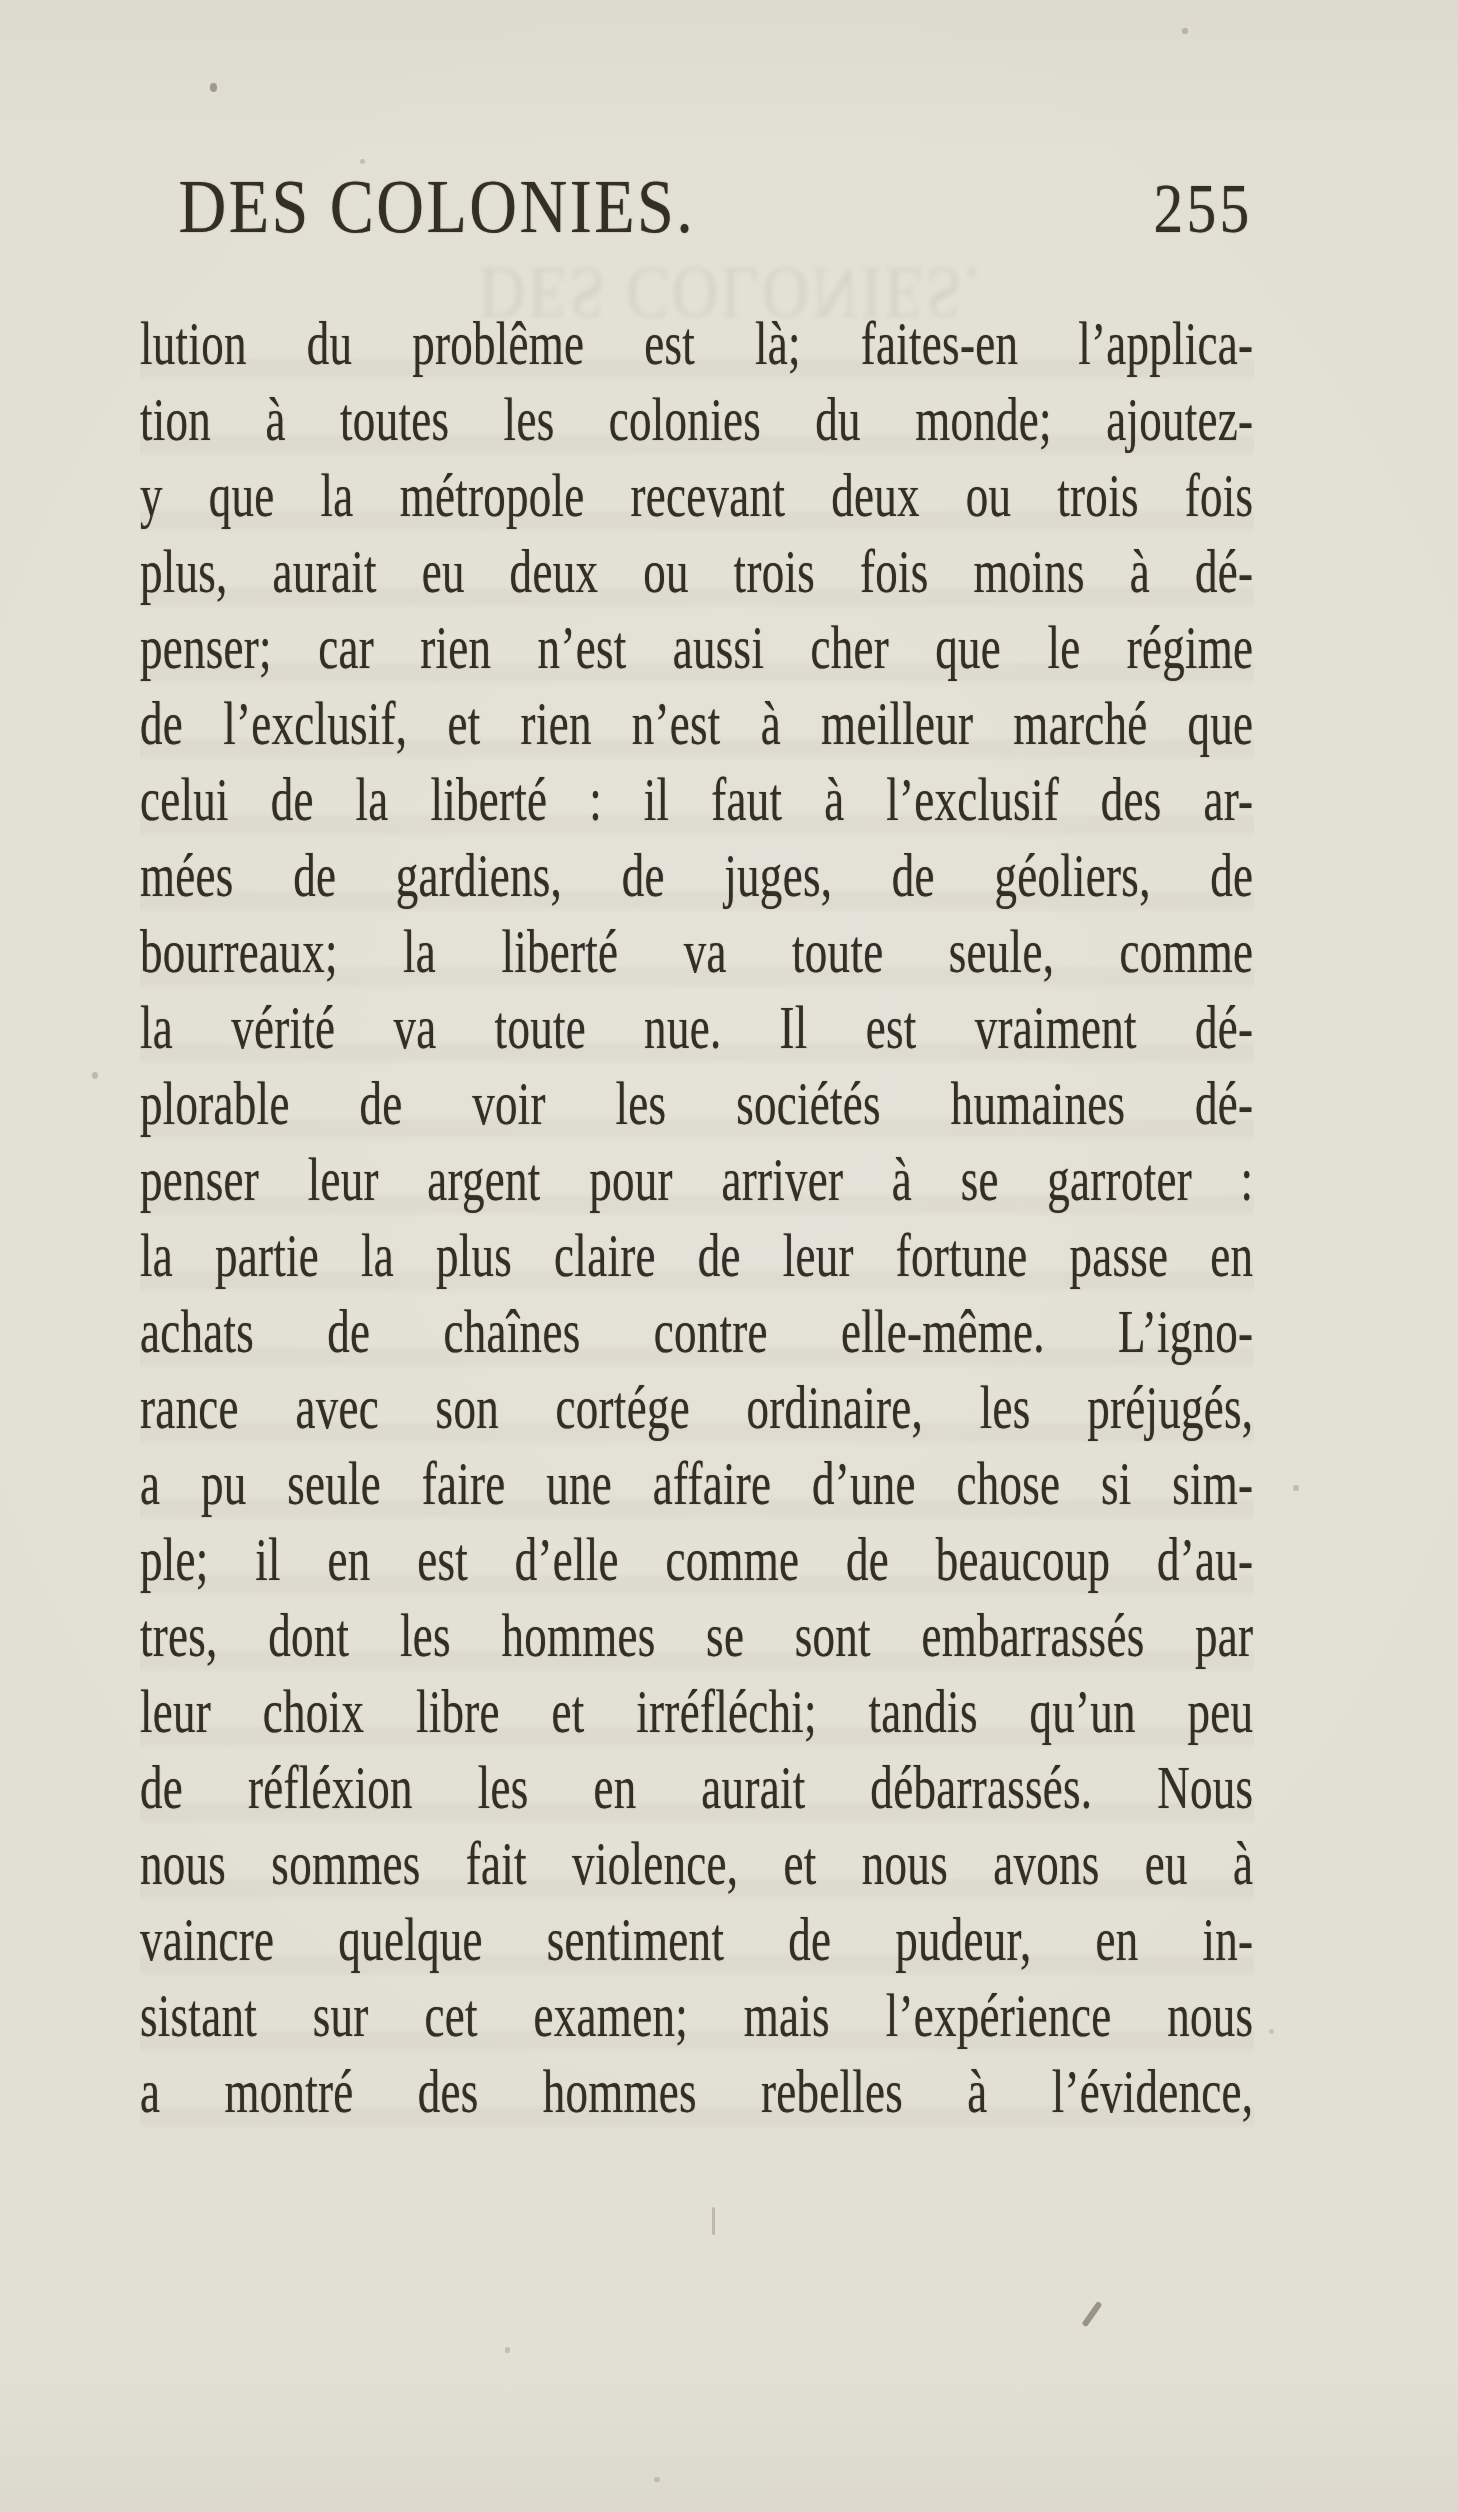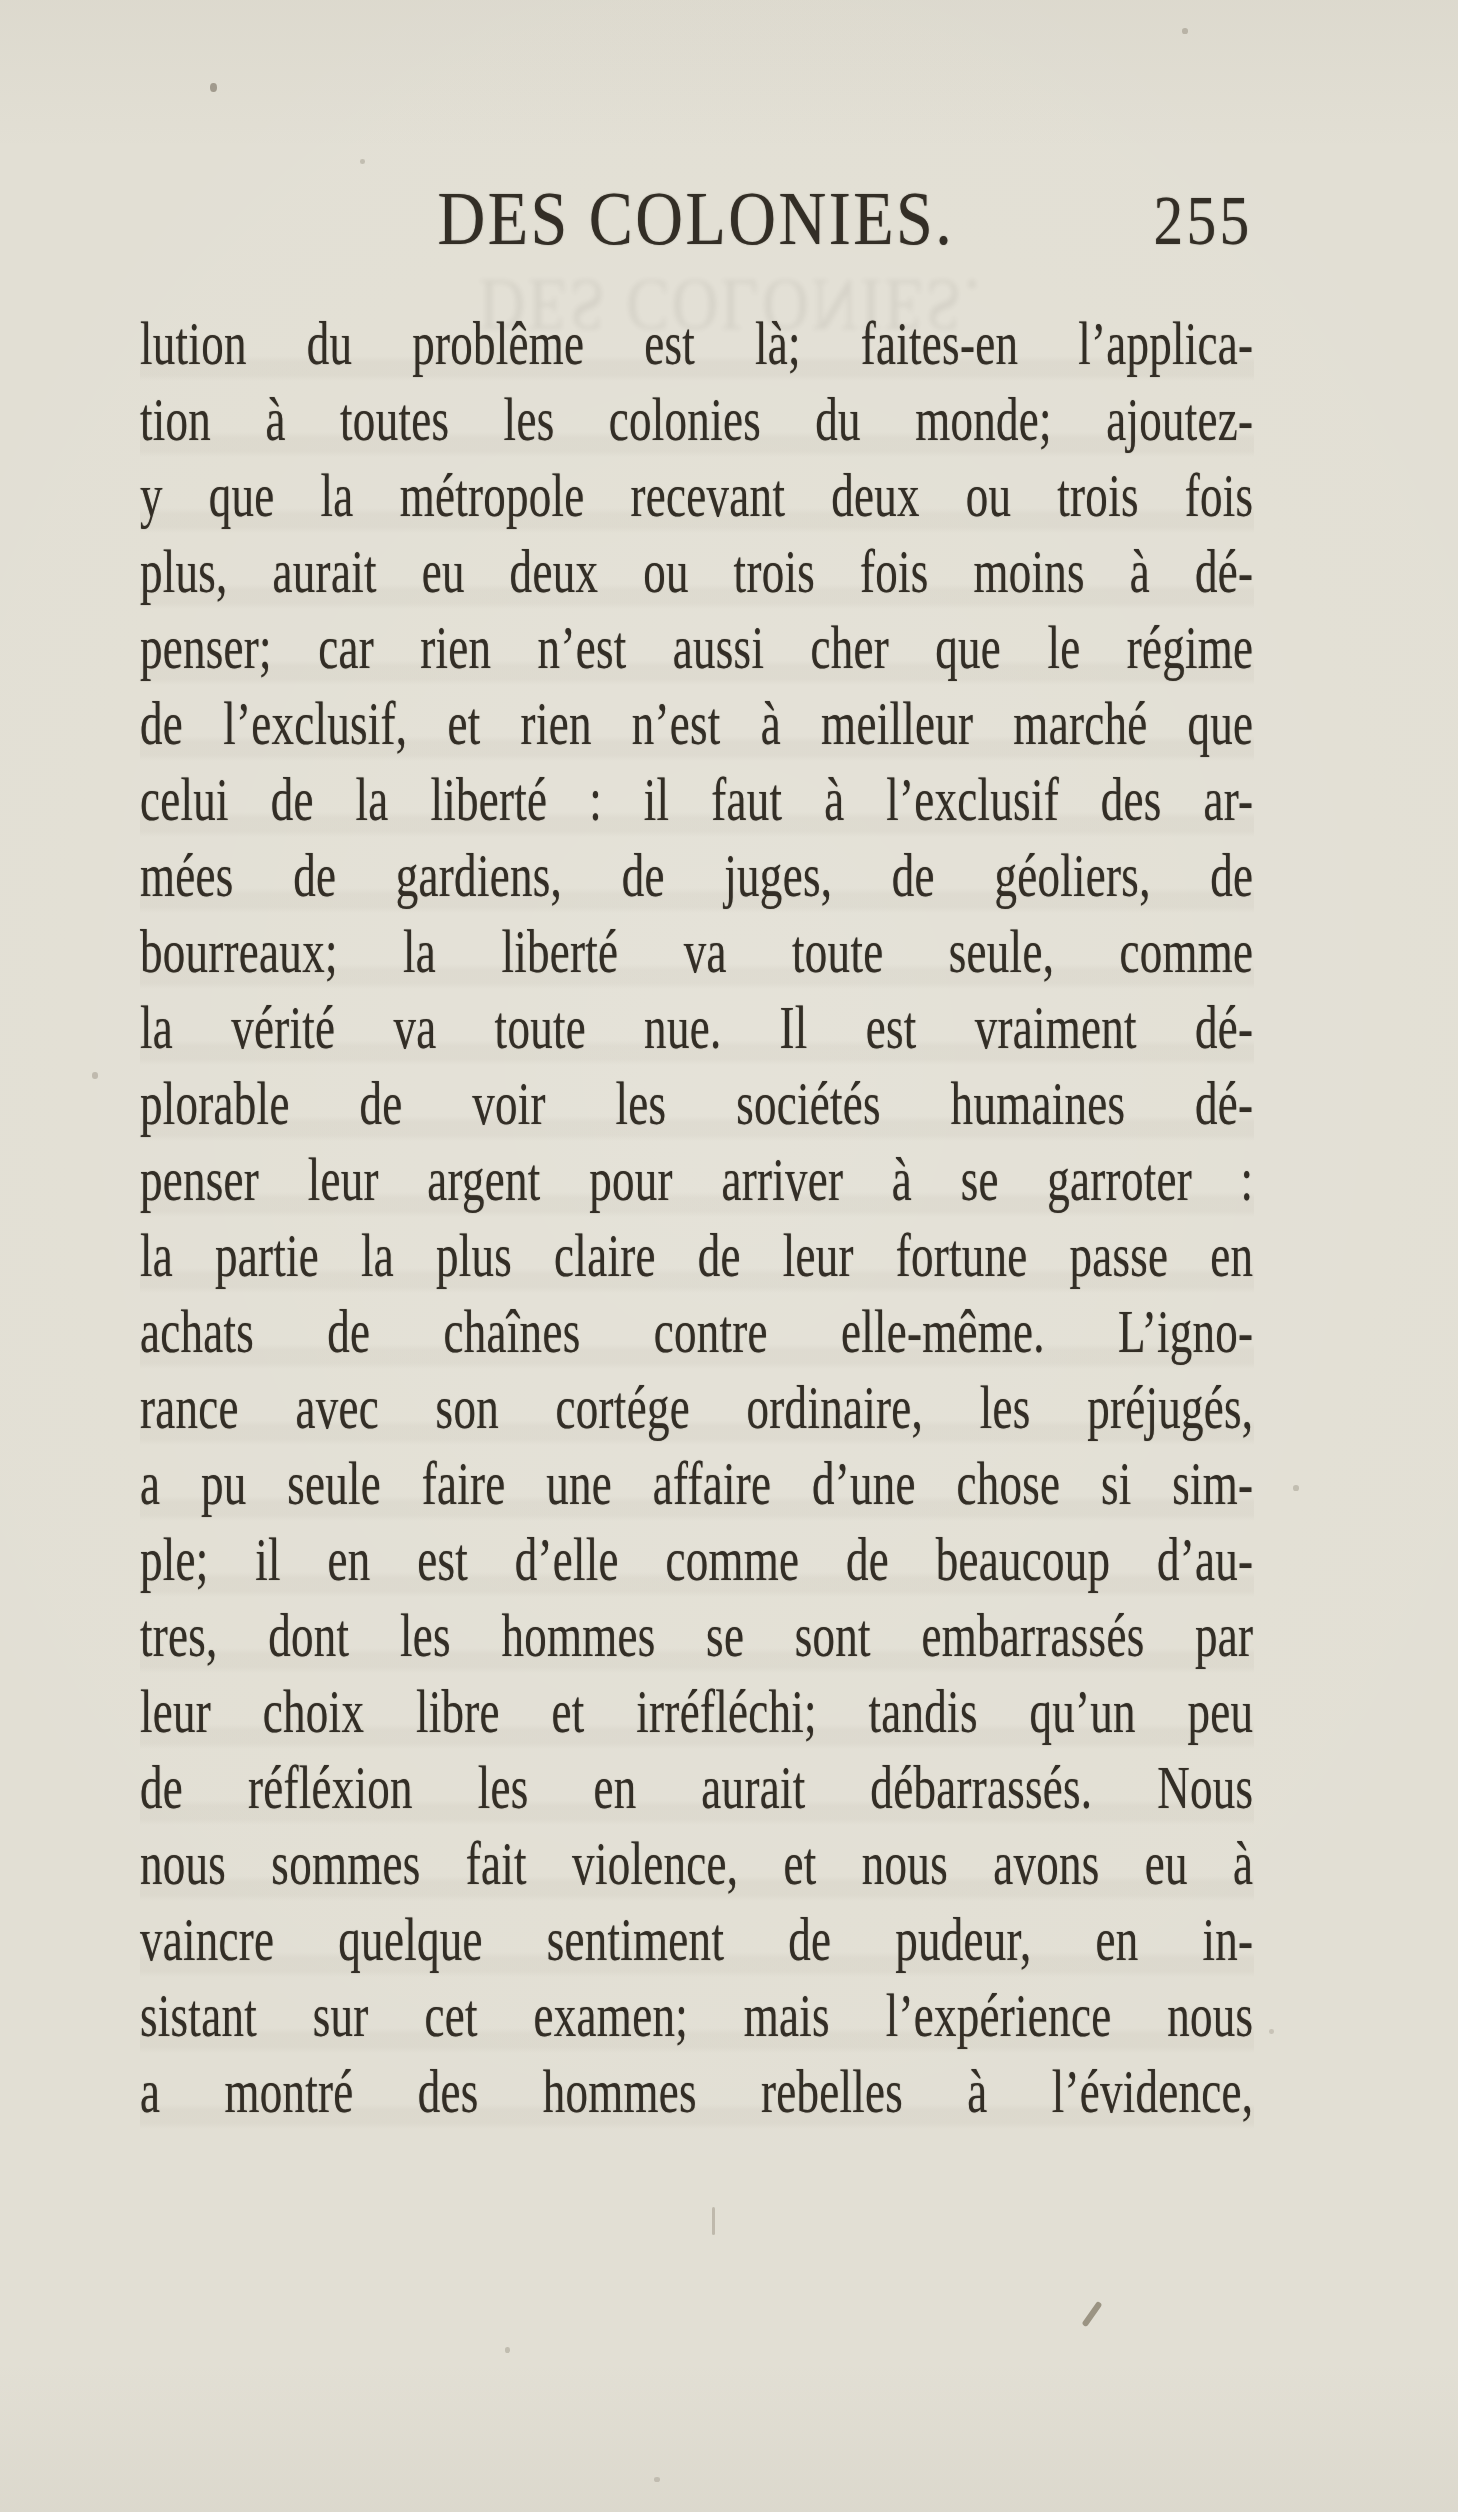--- a/index.html
+++ b/index.html
@@ -12,22 +12,22 @@
     background-image:
       radial-gradient(ellipse 120% 90% at 50% 42%, rgba(255,255,255,0.10) 0%, rgba(255,255,255,0) 55%),
       radial-gradient(ellipse 140% 120% at 50% 50%, rgba(0,0,0,0) 62%, rgba(94,86,70,0.10) 100%),
       linear-gradient(180deg, rgba(120,110,92,0.05) 0%, rgba(0,0,0,0) 6%, rgba(0,0,0,0) 94%, rgba(120,110,92,0.06) 100%);
     font-family:"Liberation Serif","DejaVu Serif",serif;
     color:var(--ink,#332e26);
   }
 
   
   .running-head{
-    position:absolute;left:140px;top:176px;width:1112px;height:91px;
-    display:flex;justify-content:center;align-items:flex-start;
+    position:absolute;left:140px;top:164px;width:1112px;height:91px;
+    display:flex;align-items:flex-start;
   }
   .head-title{
     font-size:76px;line-height:85px;letter-spacing:2.8px;white-space:nowrap;
     transform:scaleX(0.87);
     text-shadow:0 0 1.3px rgba(45,40,30,0.6);
   }
   .head-ghost{
     position:absolute;left:50%;top:91px;
     transform:translateX(-44%) scaleY(-1) scaleX(0.87);
     font-size:74px;line-height:76px;letter-spacing:2.8px;white-space:nowrap;

